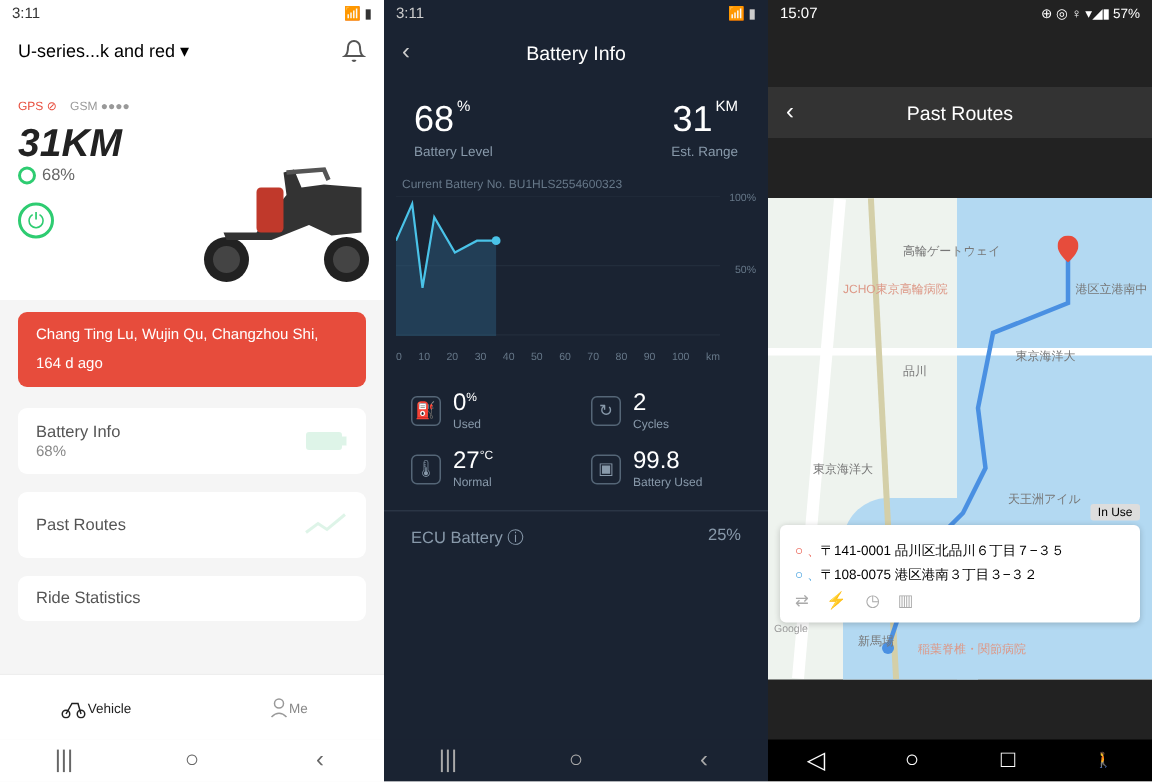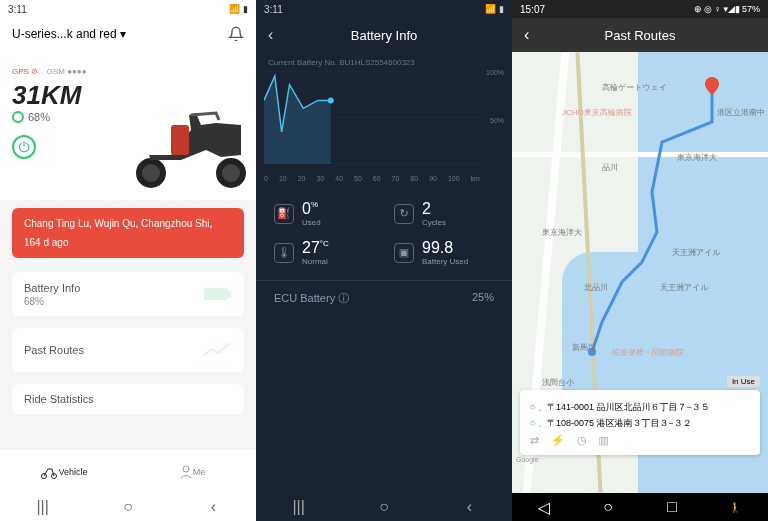--- a/index.html
+++ b/index.html
@@ -1,20 +1,20 @@
 <!DOCTYPE html>
 <html><head>
 <meta charset="utf-8">
 <style>
 * { margin: 0; padding: 0; box-sizing: border-box; font-family: -apple-system, sans-serif; }
 body { width: 768px; height: 521px; display: flex; background: #fff; }
 .phone { width: 256px; height: 521px; position: relative; overflow: hidden; display: flex; flex-direction: column; }
 .p1 { background: #f5f5f5; }
 .p2 { background: #1a2332; color: #fff; }
-.p3 { background: #222; }
+.p3 { background: #222; gap: 40px; }
 
 
 .sbar { height: 18px; display: flex; justify-content: space-between; align-items: center; padding: 0 8px; font-size: 10px; }
 .p1 .sbar { background: #fff; color: #333; }
 .p2 .sbar { background: #1a2332; color: #ccc; }
 .p3 .sbar { background: #222; color: #fff; }
 .sbar-r { display: flex; gap: 2px; align-items: center; }
 .sbar-r span { font-size: 9px; }
 
 
@@ -166,20 +166,30 @@
   <div class="sbar">
     <span>3:11</span>
     <div class="sbar-r">
         <span>📶</span>
         <span>▮</span>
       </div>
   </div>
   <div class="p2-hdr">
     <span class="back">‹</span>
     <span class="ttl">Battery Info</span>
+  </div>
+  <div class="p2-stats">
+    <div class="stat">
+      <div><span class="big">68</span><span class="unit">%</span></div>
+      <div class="lbl">Battery Level</div>
+    </div>
+    <div class="stat r">
+      <div><span class="big">31</span><span class="unit">KM</span></div>
+      <div class="lbl">Est. Range</div>
+    </div>
   </div>
   <div class="batno">Current Battery No. BU1HLS2554600323</div>
   <div class="chart-wrap">
     <div class="chart-y">
       <div style="top:-2px">100%</div>
       <div style="top:48%">50%</div>
     </div>
     <svg class="chart-svg" viewBox="0 0 220 95" preserveAspectRatio="none">
       <line x1="0" y1="0" x2="220" y2="0" stroke="#2a3545" stroke-width="0.5"></line>
       <line x1="0" y1="47" x2="220" y2="47" stroke="#2a3545" stroke-width="0.5"></line>

